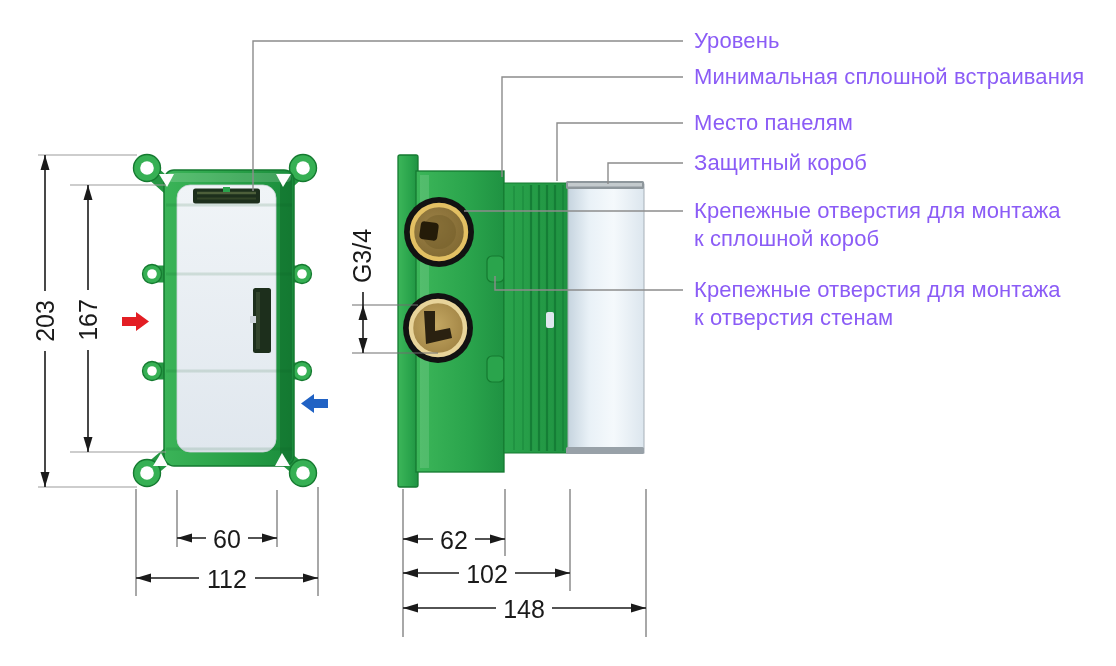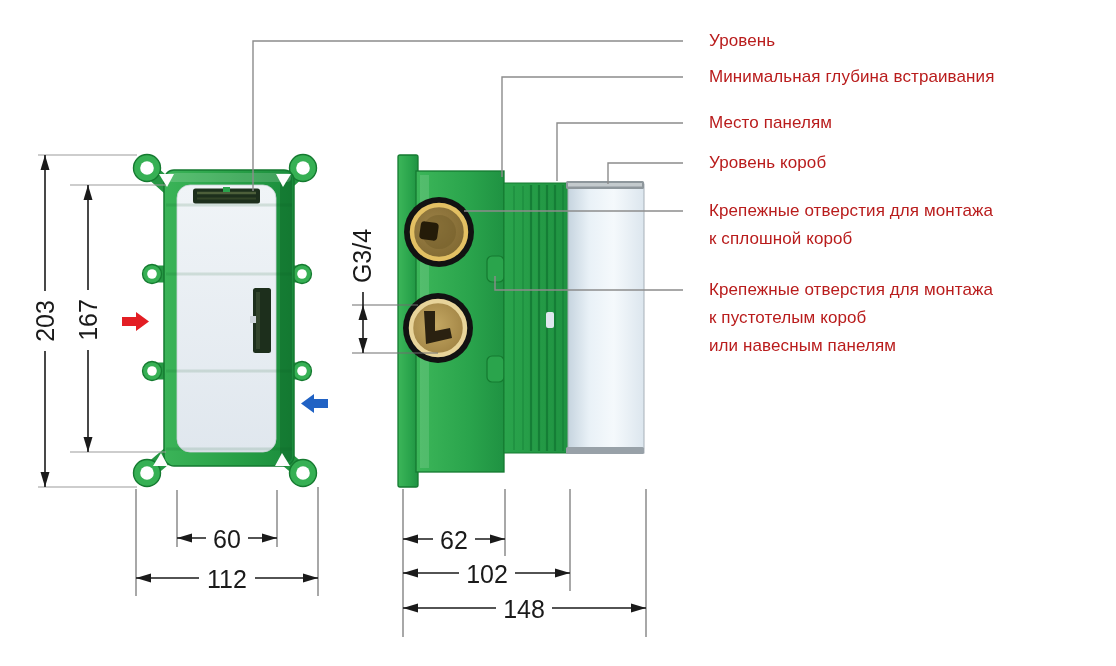--- a/index.html
+++ b/index.html
@@ -7,26 +7,25 @@
     position:relative;
     width:1116px;height:666px;
     background:#ffffff;
     font-family:"Liberation Sans","DejaVu Sans",sans-serif;
     overflow:hidden;
   }
   .stage svg{position:absolute;left:0;top:0;}
   .callout{
     position:absolute;
     left:694px;
-    color:#b91c1c;
-    font-size:17px;
+    color:#8b5cf6;
+    font-size:22px;
     line-height:28px;
     white-space:nowrap;
     letter-spacing:0.1px;
-    margin-left:15px;
   }
   .dim-text{
     font-size:25px;
     fill:#1a1a1a;
   }
 </style>
 </head>
 <body>
 
 <div class="stage">
@@ -279,31 +278,30 @@
     <path d="M 608,184 L 608,163 L 683,163"></path>
     <path d="M 464,211 L 683,211"></path>
     <path d="M 495,276 L 495,290 L 683,290"></path>
   </g>
 </svg>
 
 <div class="callout" style="top:27px">
   <div>Уровень</div>
 </div>
 <div class="callout" style="top:63px">
-  <div>Минимальная глубина встраивания</div>
+  <div>Минимальная сплошной встраивания</div>
 </div>
 <div class="callout" style="top:109px">
   <div>Место панелям</div>
 </div>
 <div class="callout" style="top:149px">
-  <div>Уровень короб</div>
+  <div>Защитный короб</div>
 </div>
 <div class="callout" style="top:197px">
   <div>Крепежные отверстия для монтажа</div>
   <div>к сплошной короб</div>
 </div>
 <div class="callout" style="top:276px">
   <div>Крепежные отверстия для монтажа</div>
-  <div>к пустотелым короб</div>
-  <div>или навесным панелям</div>
+  <div>к отверстия стенам</div>
 </div>
 
 </div>
 
 </body></html>

